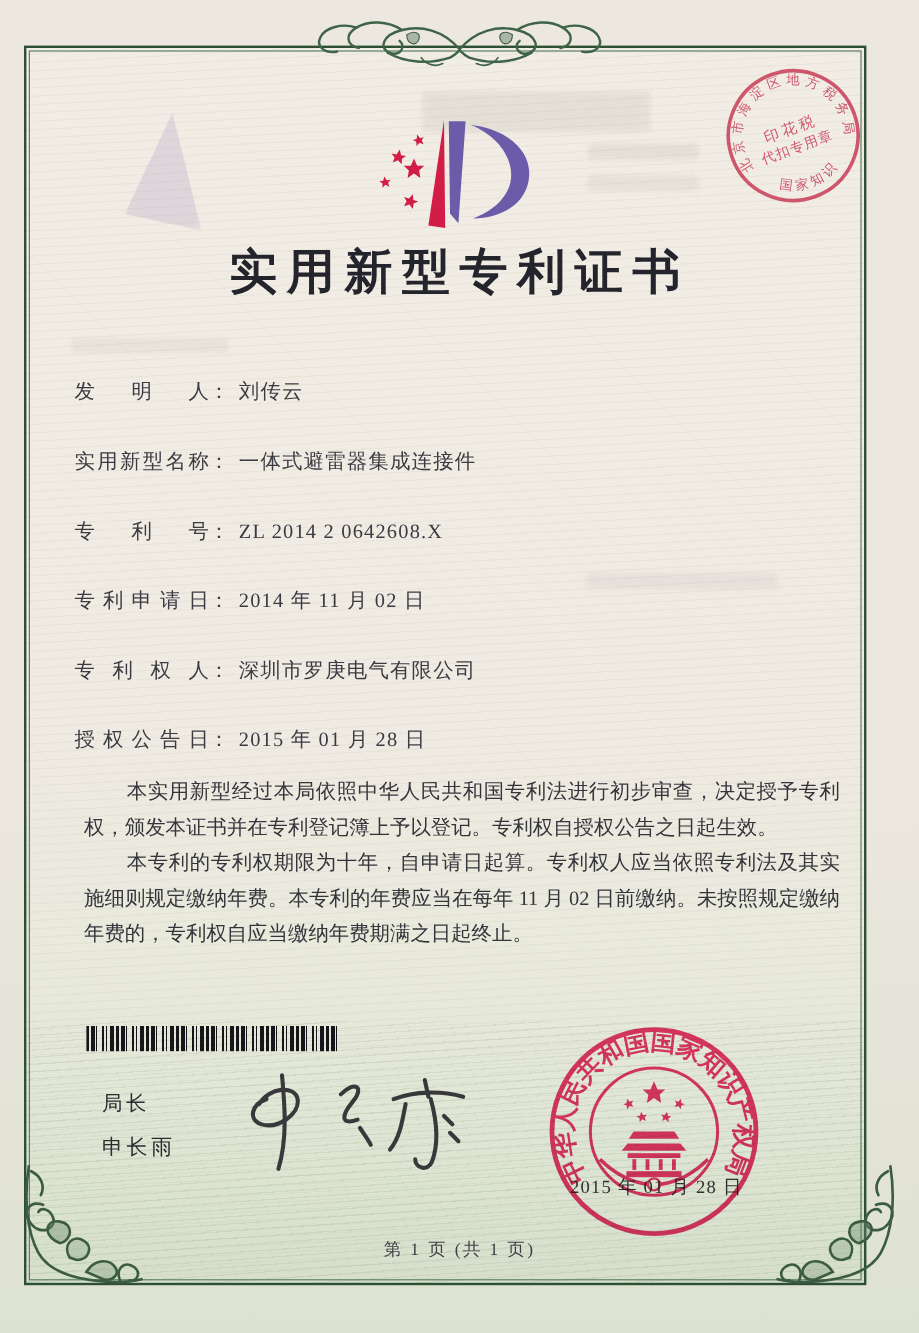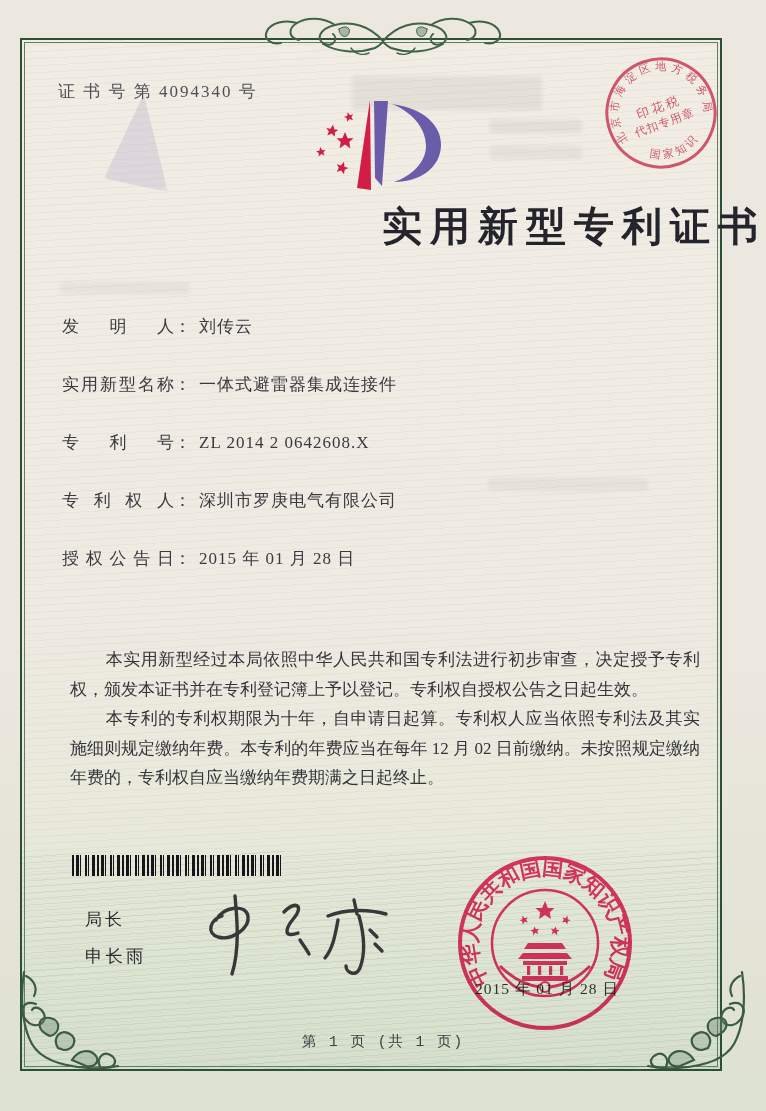--- a/index.html
+++ b/index.html
@@ -35,21 +35,21 @@
   }
   
   .ghost{position:absolute;filter:blur(2px);border-radius:3px;pointer-events:none;}
   .ghost.purple{filter:blur(3px);clip-path:polygon(62% 0,100% 100%,0 86%);}
   
   .cert-no{
     position:absolute;left:58px;top:80px;
     font-size:17px;letter-spacing:2px;color:#4f4f56;white-space:nowrap;
   }
   .title{
-    position:absolute;left:0;top:199px;width:100%;text-align:right;
+    position:absolute;left:0;top:199px;width:100%;text-align:center;
     font-size:40px;font-weight:bold;letter-spacing:8px;color:#24242c;
   }
   .logo{position:absolute;left:308px;top:98px;width:136px;height:102px;}
   
   .fields{position:absolute;left:62px;top:318px;width:560px;font-size:17px;color:#3a3a41;}
   .field-row{height:18px;line-height:18px;margin-bottom:40px;white-space:nowrap;}
   .flabel{display:inline-block;width:112px;text-align:justify;text-align-last:justify;vertical-align:top;}
   .fcolon{display:inline-block;margin:0 2px 0 0;}
   .fvalue{display:inline-block;margin-left:6px;letter-spacing:1px;}
   
@@ -79,21 +79,21 @@
     position:absolute;left:462px;top:979px;width:170px;text-align:center;
     font-size:15.5px;letter-spacing:1px;color:rgba(22,22,24,.88);white-space:nowrap;
   }
   .tax-stamp{
     position:absolute;left:601px;top:53px;width:120px;height:120px;
     transform:rotate(-20deg);opacity:.92;mix-blend-mode:multiply;
   }
   
   .footer{
     position:absolute;left:0;top:1032px;width:100%;text-align:center;
-    font-size:14.5px;letter-spacing:2px;color:#3d3d44;font-family:Liberation Mono, monospace;
+    font-size:14.5px;letter-spacing:2px;color:#3d3d44;
   }
   
   .ornament-top{position:absolute;left:223px;top:15px;width:320px;height:46px;}
   .corner-bl{position:absolute;left:10px;top:970px;width:118px;height:108px;}
   .corner-br{position:absolute;left:638px;top:970px;width:118px;height:108px;transform:scale(-1,1);}
 </style>
 </head>
 <body>
 
 <div class="page">
@@ -145,21 +145,20 @@
       <path d="M14,2 C10,28 12,56 22,74 C30,88 48,96 78,98 C90,99 100,98 108,96"></path>
       <path d="M26,34 C14,30 8,40 16,50 C24,60 38,54 34,44 C31,37 24,36 22,40"></path>
       <path d="M16,6 C24,10 28,18 24,26"></path>
       <path d="M36,64 C26,58 28,46 40,48 C52,50 50,64 40,66 Z" fill="#6c8a6e" fill-opacity=".4"></path>
       <path d="M48,78 C42,68 50,58 60,64 C68,69 64,80 54,80 Z" fill="#87a188" fill-opacity=".35"></path>
       <path d="M62,90 C68,80 80,78 86,86 C90,92 84,98 76,96 Z" fill="#6c8a6e" fill-opacity=".3"></path>
       <path d="M90,97 C86,87 94,80 102,86 C108,91 104,98 98,97"></path>
     </g>
   </svg>
 
-  <div class="cert-no">证 书 号 第 4094340 号</div>
 
   <svg class="logo" viewBox="0 0 136 102">
     <g fill="#d21e46">
       <path transform="translate(41,19) scale(5) rotate(-15)" d="M0,-1 L0.294,-0.309 L0.951,-0.309 L0.476,0.118 L0.588,0.809 L0,0.4 L-0.588,0.809 L-0.476,0.118 L-0.951,-0.309 L-0.294,-0.309 Z"></path>
       <path transform="translate(24,33) scale(6.5) rotate(10)" d="M0,-1 L0.294,-0.309 L0.951,-0.309 L0.476,0.118 L0.588,0.809 L0,0.4 L-0.588,0.809 L-0.476,0.118 L-0.951,-0.309 L-0.294,-0.309 Z"></path>
       <path transform="translate(13,54) scale(5) rotate(-8)" d="M0,-1 L0.294,-0.309 L0.951,-0.309 L0.476,0.118 L0.588,0.809 L0,0.4 L-0.588,0.809 L-0.476,0.118 L-0.951,-0.309 L-0.294,-0.309 Z"></path>
       <path transform="translate(37,43) scale(9)" d="M0,-1 L0.294,-0.309 L0.951,-0.309 L0.476,0.118 L0.588,0.809 L0,0.4 L-0.588,0.809 L-0.476,0.118 L-0.951,-0.309 L-0.294,-0.309 Z"></path>
       <path transform="translate(34,70) scale(6.5) rotate(18)" d="M0,-1 L0.294,-0.309 L0.951,-0.309 L0.476,0.118 L0.588,0.809 L0,0.4 L-0.588,0.809 L-0.476,0.118 L-0.951,-0.309 L-0.294,-0.309 Z"></path>
       <path d="M62,2 L49,90 L63,92 Z"></path>
     </g>
@@ -191,30 +190,33 @@
     <div class="field-row">
       <span class="flabel">发明人</span><span class="fcolon">：</span><span class="fvalue">刘传云</span>
     </div>
     <div class="field-row">
       <span class="flabel">实用新型名称</span><span class="fcolon">：</span><span class="fvalue">一体式避雷器集成连接件</span>
     </div>
     <div class="field-row">
       <span class="flabel">专利号</span><span class="fcolon">：</span><span class="fvalue">ZL 2014 2 0642608.X</span>
     </div>
     <div class="field-row">
+      <span class="flabel">专利申请日</span><span class="fcolon">：</span><span class="fvalue">2014 年 11 月 02 日</span>
+    </div>
+    <div class="field-row">
       <span class="flabel">专利权人</span><span class="fcolon">：</span><span class="fvalue">深圳市罗庚电气有限公司</span>
     </div>
     <div class="field-row">
       <span class="flabel">授权公告日</span><span class="fcolon">：</span><span class="fvalue">2015 年 01 月 28 日</span>
     </div>
   </div>
 
   <div class="body-text">
     <p>本实用新型经过本局依照中华人民共和国专利法进行初步审查，决定授予专利权，颁发本证书并在专利登记簿上予以登记。专利权自授权公告之日起生效。</p>
-    <p>本专利的专利权期限为十年，自申请日起算。专利权人应当依照专利法及其实施细则规定缴纳年费。本专利的年费应当在每年 12 月 02 日前缴纳。未按照规定缴纳年费的，专利权自应当缴纳年费期满之日起终止。</p>
+    <p>本专利的专利权期限为十年，自申请日起算。专利权人应当依照专利法及其实施细则规定缴纳年费。本专利的年费应当在每年 11 月 02 日前缴纳。未按照规定缴纳年费的，专利权自应当缴纳年费期满之日起终止。</p>
   </div>
 
   <div class="barcode"></div>
 
   <div class="signer-title">局长</div>
   <div class="signer-name">申长雨</div>
 
   <svg class="signature" viewBox="0 0 218 98">
     <g stroke="#26262b" stroke-width="3.4" fill="none" stroke-linecap="round" opacity=".9">
       <path d="M28,36 C36,22 58,20 60,32 C62,44 44,57 30,53 C18,49 22,36 34,32"></path>

